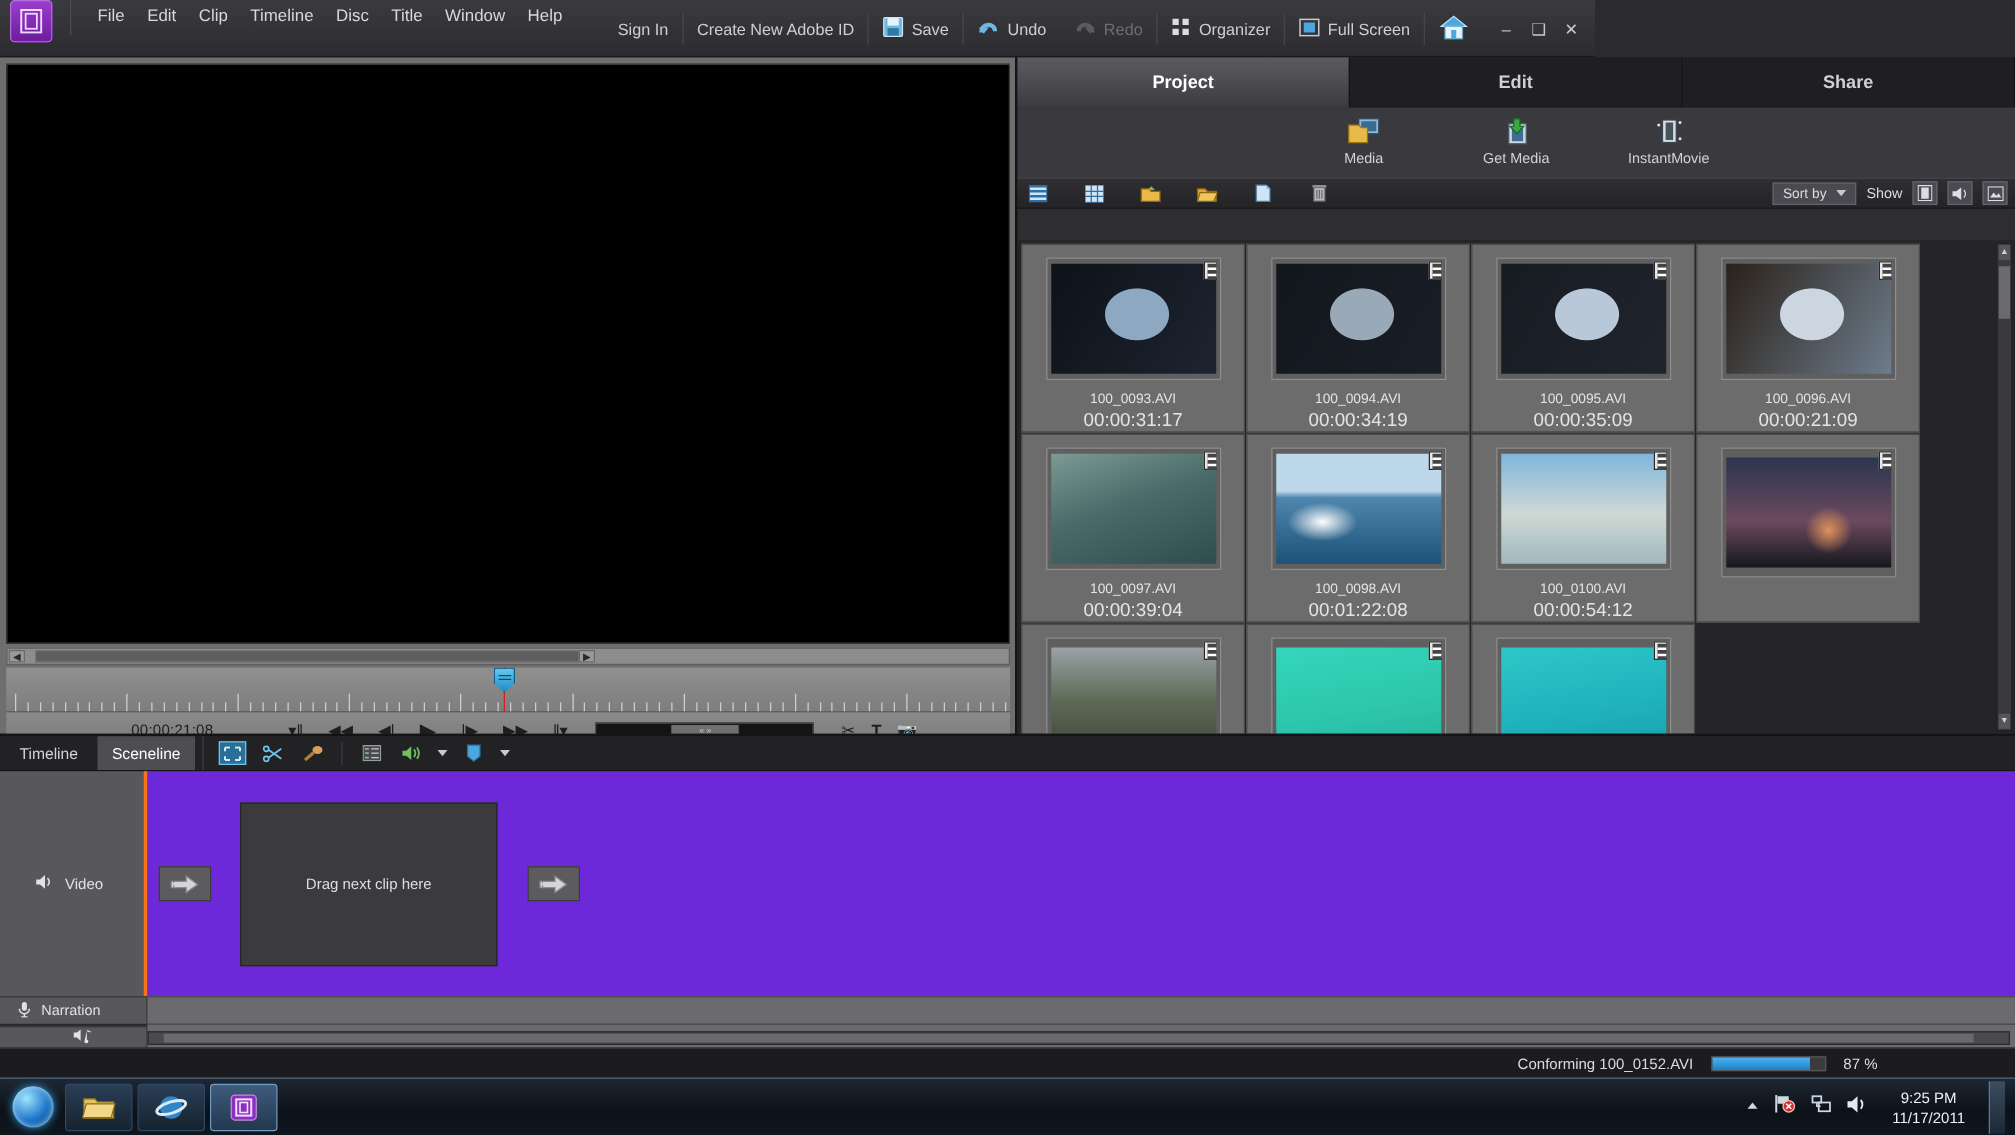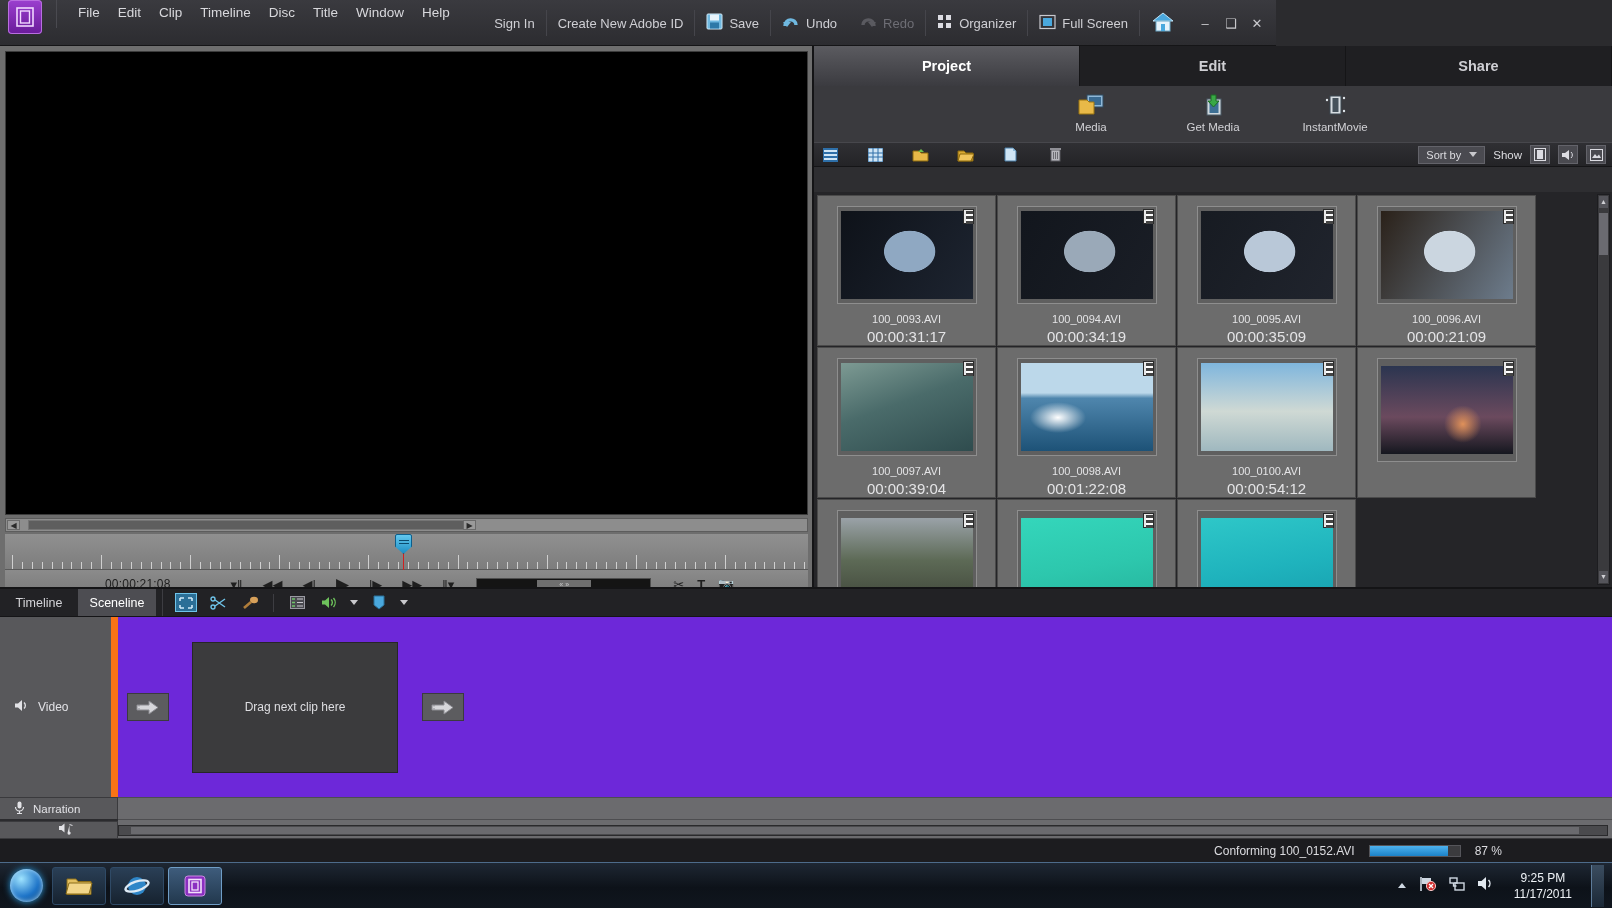--- a/index.html
+++ b/index.html
@@ -130,22 +130,22 @@
   .sl-tools { display:flex; align-items:center; gap:10px; padding:0 12px;
     border-left:1px solid #3d3d42; margin-left:6px; }
   .sl-tool { width:22px; height:19px; display:flex; align-items:center;
     justify-content:center; }
   .sl-tool.sel { background:#2b6f97; border:1px solid #6fc4ea; }
   .caret { width:0; height:0; border-left:4px solid transparent;
     border-right:4px solid transparent; border-top:5px solid #c9c9cd; }
 
   .sl-body { position:absolute; left:0; top:28px; width:1612px; height:223px; }
   .track-head { position:absolute; left:0; top:0; width:118px; height:180px;
-    background:#58585b; border-right:7px solid #f97316;
-    display:flex; align-items:center; gap:8px; padding-left:14px; color:#e2e2e6;
+    background:#58585b; border-right:3px solid #f97316;
+    display:flex; align-items:center; gap:8px; padding-left:28px; color:#e2e2e6;
     font-size:12px; }
   .th2 { position:absolute; left:0; width:118px; height:22px; background:#58585b;
     border-top:1px solid #3a3a3d; border-right:1px solid #3a3a3d;
     display:flex; align-items:center; gap:8px; padding-left:14px; color:#e2e2e6;
     font-size:11.5px; }
   .lane { position:absolute; left:118px; top:0; width:1494px; height:180px;
     background:#6d28d9; display:flex; align-items:center; }
   .lane2 { position:absolute; left:118px; width:1494px; height:22px;
     background:#6b6b6e; border-top:1px solid #4d4d50; }
   .arrowbox { width:42px; height:28px; background:#5c5c5f; border:1px solid #3b3b3e;

